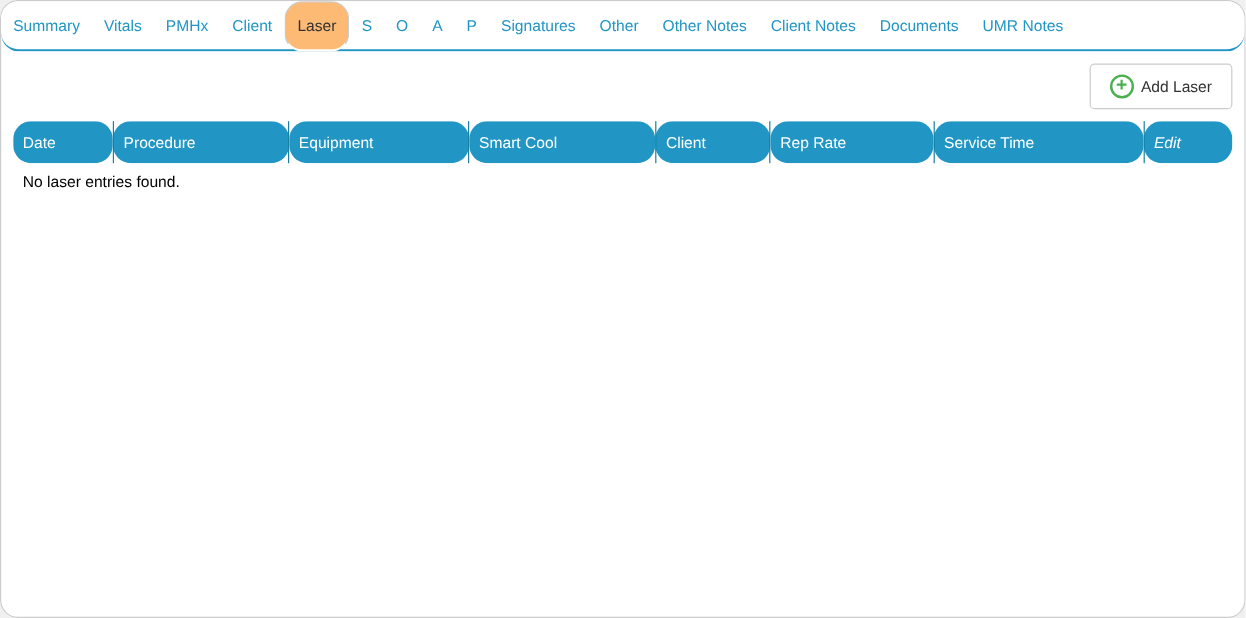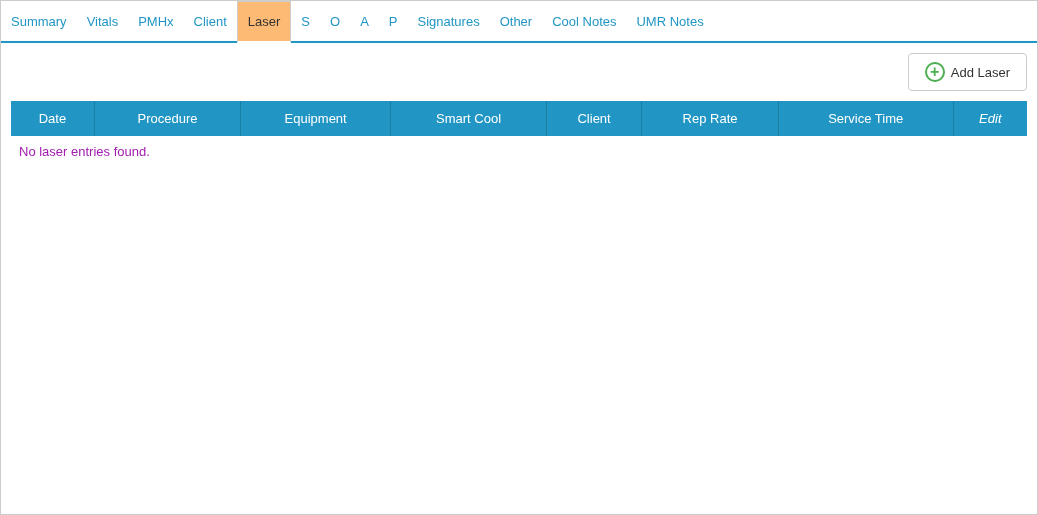--- a/index.html
+++ b/index.html
@@ -1,18 +1,19 @@
 <!DOCTYPE html>
 <html><head>
   <meta charset="utf-8">
   <style>
     * {
       box-sizing: border-box;
       margin: 0;
       padding: 0;
+      border-radius: 15px;
     }
 
     body {
       font-family: Arial, sans-serif;
       font-size: 13px;
       background: #f0f0f0;
       display: flex;
       justify-content: center;
       align-items: center;
       min-height: 100vh;
@@ -105,35 +106,35 @@
       border-collapse: collapse;
     }
 
     .laser-table thead tr {
       background: #2196c4;
       color: #fff;
     }
 
     .laser-table thead th {
       padding: 10px 8px;
-      text-align: center;
+      text-align: left;
       font-weight: normal;
       font-size: 13px;
       border-right: 1px solid #1a7fa0;
     }
 
     .laser-table thead th:last-child {
       border-right: none;
       font-style: italic;
     }
 
     .laser-table tbody tr td {
       padding: 8px;
       font-size: 13px;
-      color: #a21caf;
+      color: #000000;
     }
 
     .no-entries {
       padding: 10px 8px;
       color: #333;
       font-size: 13px;
     }
   </style>
 </head>
 <body>
@@ -146,21 +147,23 @@
       <div class="tab-item">Vitals</div>
       <div class="tab-item">PMHx</div>
       <div class="tab-item">Client</div>
       <div class="tab-item active">Laser</div>
       <div class="tab-item">S</div>
       <div class="tab-item">O</div>
       <div class="tab-item">A</div>
       <div class="tab-item">P</div>
       <div class="tab-item">Signatures</div>
       <div class="tab-item">Other</div>
-      <div class="tab-item">Cool Notes</div>
+      <div class="tab-item">Other Notes</div>
+      <div class="tab-item">Client Notes</div>
+      <div class="tab-item">Documents</div>
       <div class="tab-item">UMR Notes</div>
     </nav>
 
   <div class="content-area">
 
     <div class="action-bar">
       <button class="add-laser-btn">
         <span class="plus-icon">+</span>
         <span>Add Laser</span>
       </button>

